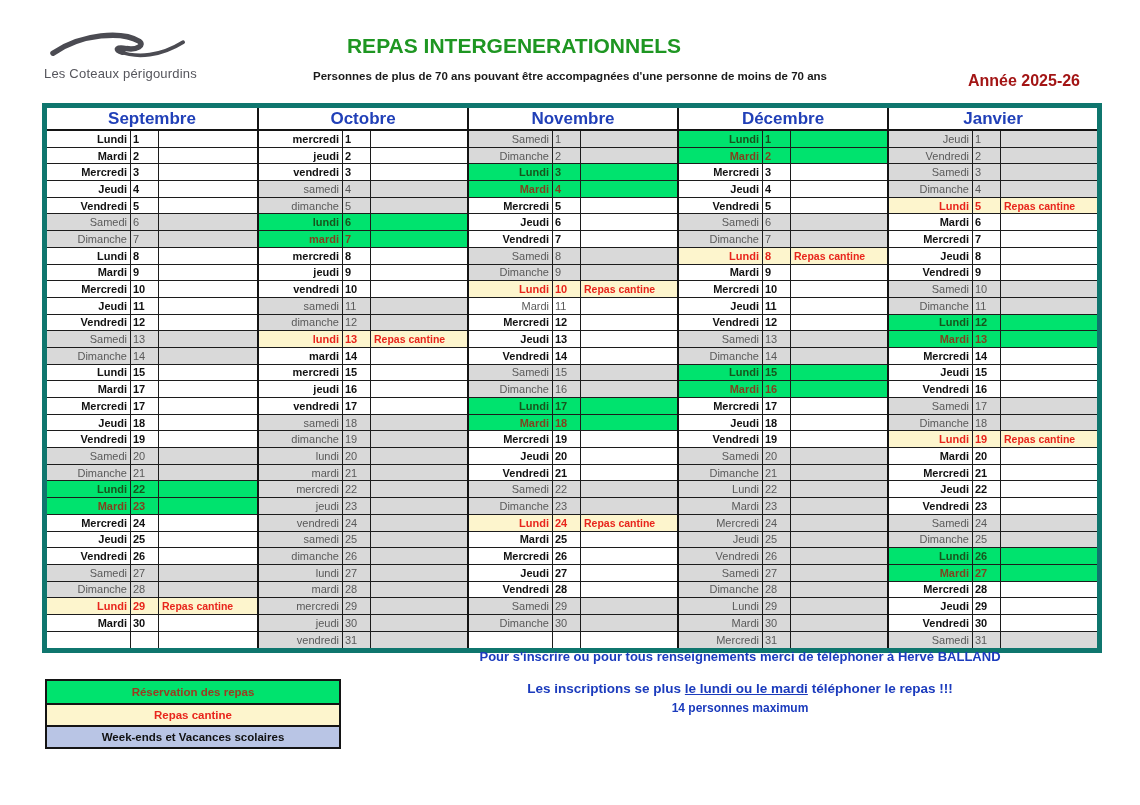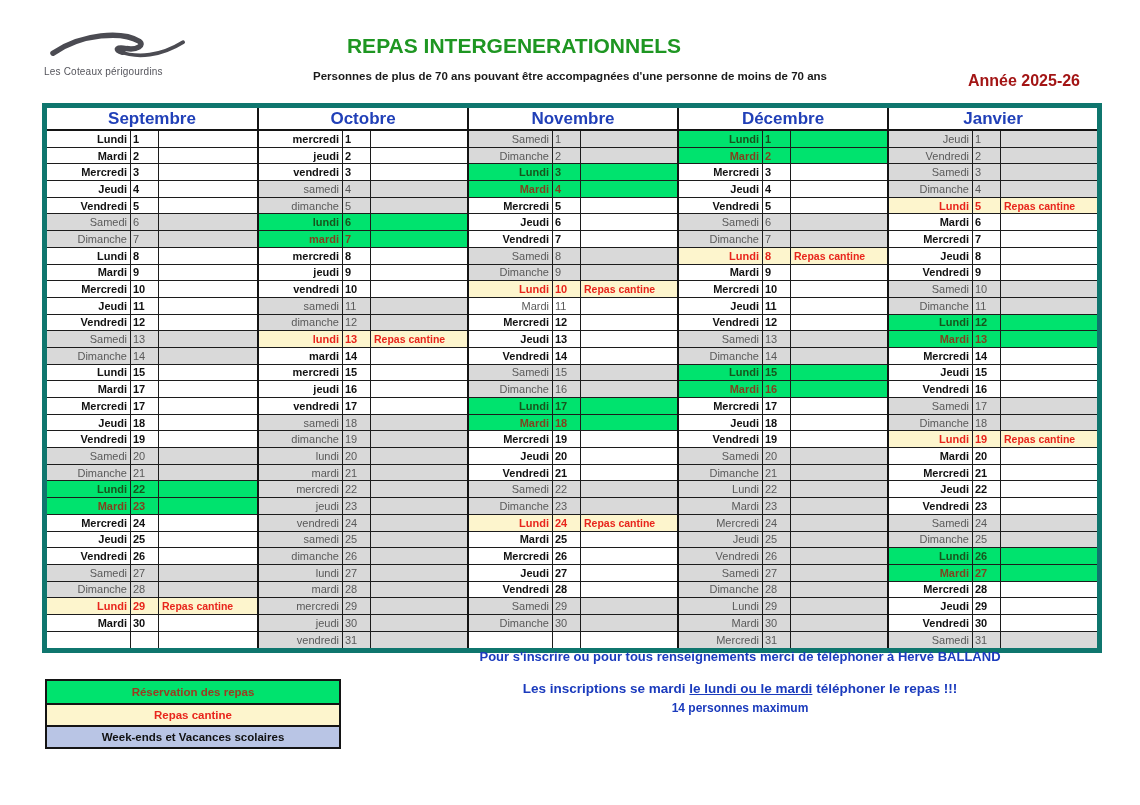--- a/index.html
+++ b/index.html
@@ -2,21 +2,21 @@
 <html style="--reservation-green: #00e36e; --cantine-yellow: #fdf5cd; --weekend-gray: #d9d9d9; --weekend-text-gray: #595959; --legend-weekend-blue: #b9c5e5; --legend-reservation-text: #9c3a20; --title-green: #1e9622; --year-red: #a31515; --month-header-blue: #2140b8; --cantine-red: #e8251c; --footer-blue: #1b3bbd; --phone-red: #c00000; --green-row-lundi-text: #17551c; --green-row-mardi-text: #80421f;"><head>
 <meta charset="utf-8">
 <style>
   *{box-sizing:border-box;margin:0;padding:0}
   html,body{background:#e9e9e9}
   .page{position:relative;width:1140px;height:805px;background:#ffffff;
         font-family:"Liberation Sans",sans-serif;overflow:hidden}
 
   
   .logo{position:absolute;left:44px;top:22px;width:160px}
-  .logo-text{font-size:10px;color:#55555c;letter-spacing:.2px;margin-top:-4px;font-family:"Liberation Sans",sans-serif}
+  .logo-text{font-size:13px;color:#55555c;letter-spacing:.2px;margin-top:-4px;font-family:"Liberation Sans",sans-serif}
   .title{position:absolute;left:0;top:34px;width:1028px;text-align:center;
          font-size:21px;font-weight:bold;color:var(--title-green)}
   .subtitle{position:absolute;left:0;top:70px;width:1140px;text-align:center;
             font-size:11.5px;font-weight:bold;color:#1a1a1a}
   .year{position:absolute;right:60px;top:72px;font-size:16px;font-weight:bold;color:var(--year-red)}
 
   
   .cal{position:absolute;left:42px;top:103px;width:1060px;display:grid;
        grid-template-columns:repeat(5,1fr);border:5px solid #0f766e;background:#fff}
   .month-col{border-left:2px solid #141414}
@@ -871,17 +871,17 @@
     </div>
 
   <div class="legend">
     <div class="legend-row legend-reservation">Réservation des repas</div>
     <div class="legend-row legend-cantine">Repas cantine</div>
     <div class="legend-row legend-weekend">Week-ends et Vacances scolaires</div>
   </div>
 
   <div class="footer">
     <div class="contact">Pour s'inscrire ou pour tous renseignements merci de téléphoner à Hervé BALLAND</div>
-    <div class="inscription"><span>Les inscriptions se mardi </span><span class="ul">le lundi ou le mardi</span><span> téléphoner le repas !!!</span></div>
+    <div class="inscription"><span>Les inscriptions se plus </span><span class="ul">le lundi ou le mardi</span><span> téléphoner le repas !!!</span></div>
     <div class="max">14 personnes maximum</div>
   </div>
 
 </div>
 
 </body></html>

